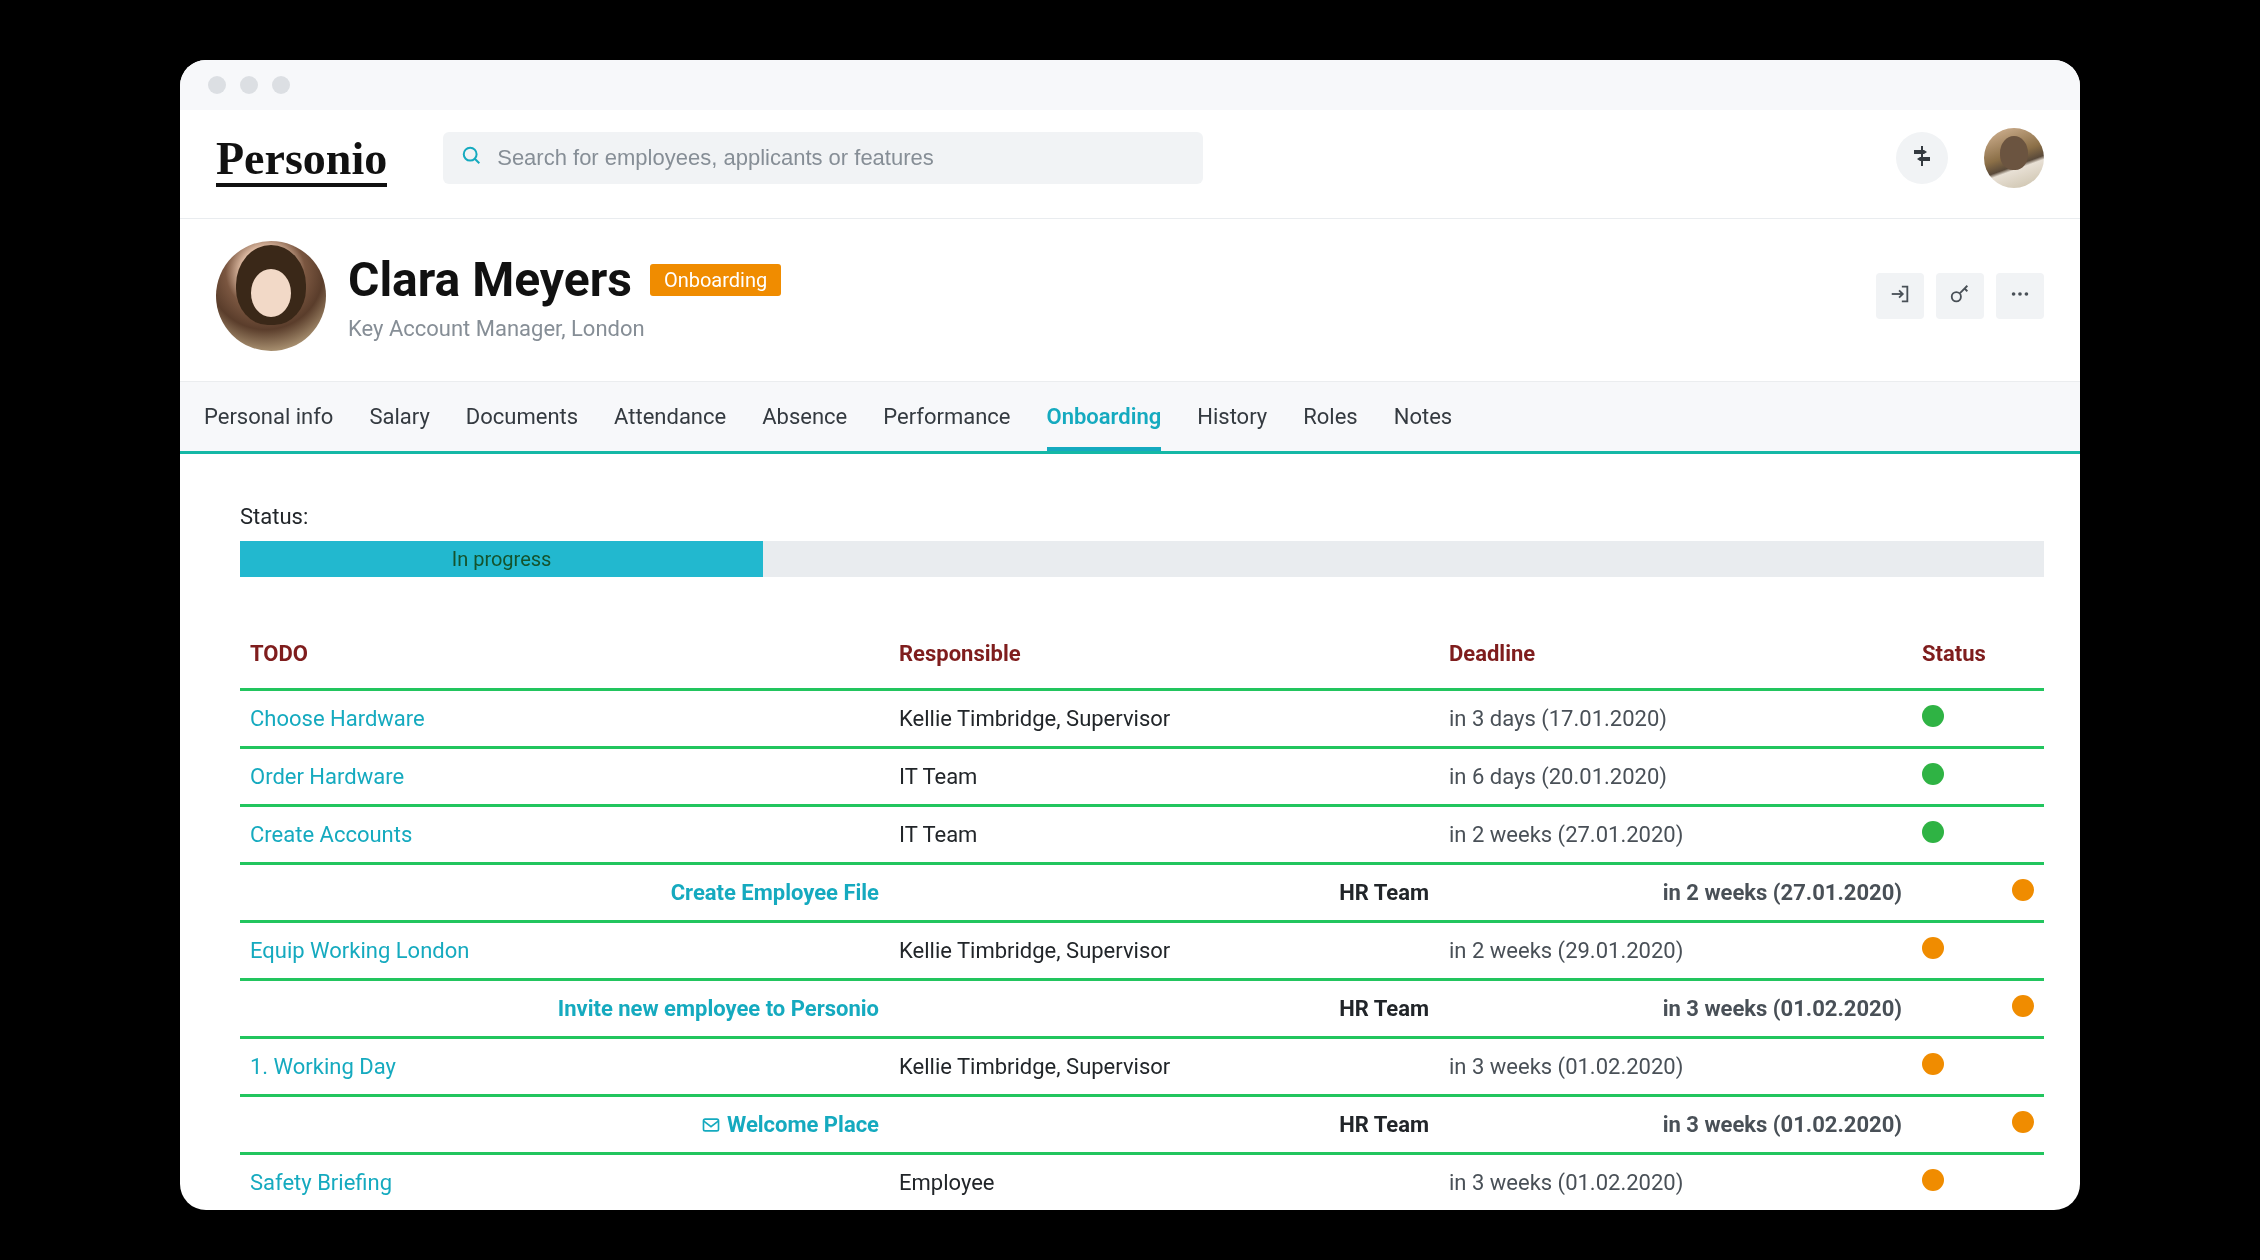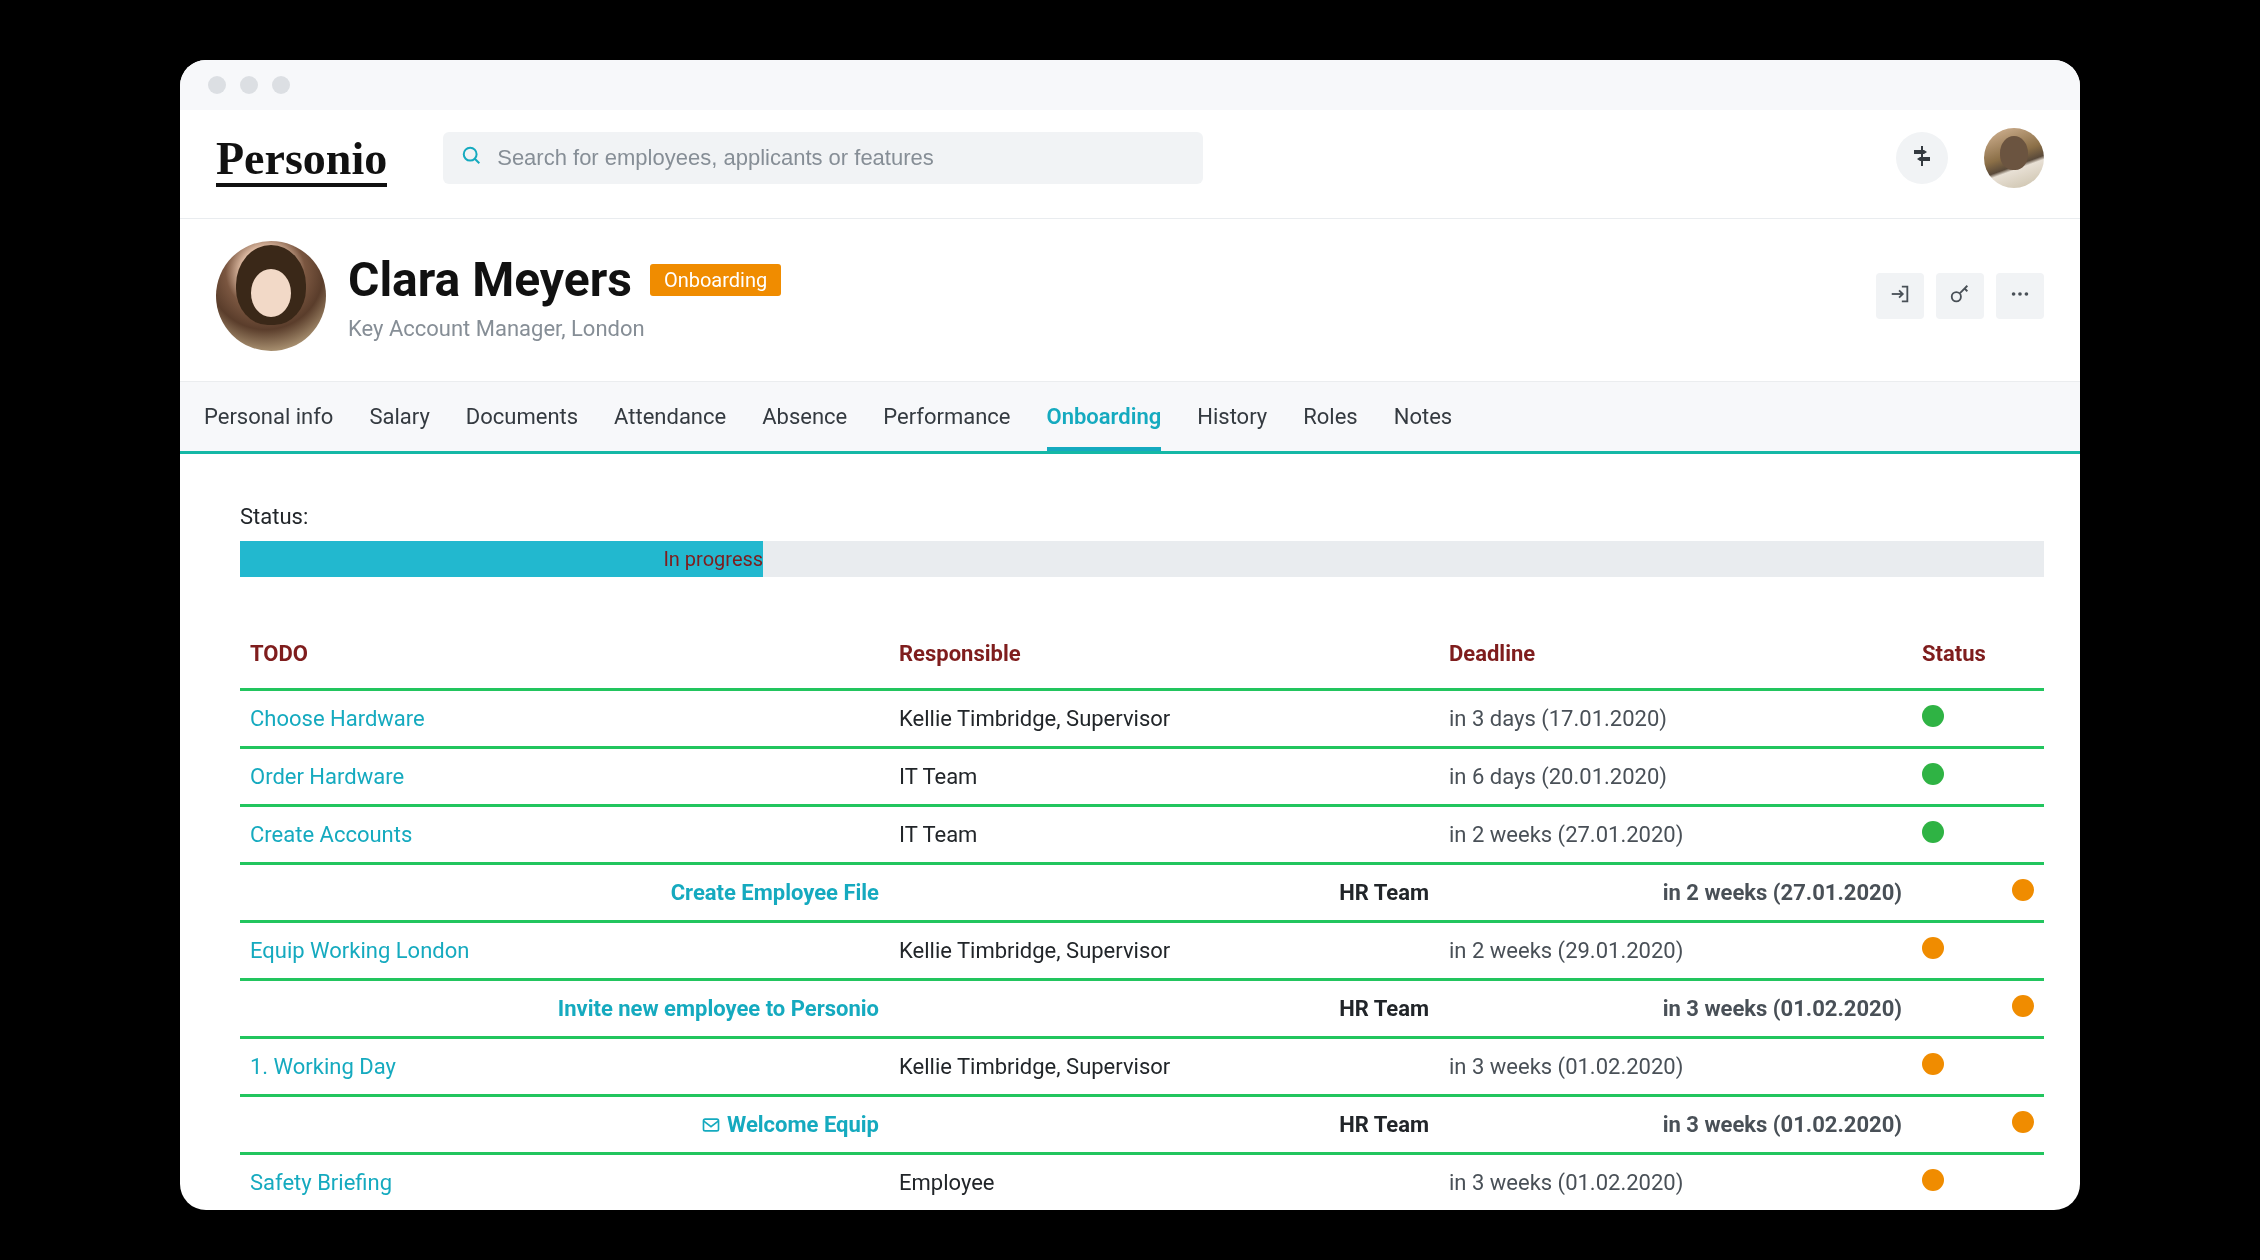--- a/index.html
+++ b/index.html
@@ -175,22 +175,22 @@
   .progress-bar {
     width: 100%;
     height: 36px;
     background: #e9ecef;
     position: relative;
     margin-bottom: 50px;
   }
   .progress-fill {
     height: 100%;
     background: #22b8cf;
-    display: flex; align-items: center; justify-content: flex-end;
-    color: #7f1d1d; font-size: 20px;
+    display: flex; align-items: center; justify-content: center;
+    color: #14532d; font-size: 20px;
   }
   table {
     width: 100%;
     border-collapse: collapse;
   }
   thead th {
     text-align: left;
     font-size: 22px;
     font-weight: 700;
     color: #7f1d1d;
@@ -378,21 +378,21 @@
             <td class="responsible-cell col-resp">Kellie Timbridge, Supervisor</td>
             <td class="deadline-cell col-dead">in 3 weeks (01.02.2020)</td>
             <td class="col-status"><span class="status-dot status-orange"></span></td>
           </tr>
           <tr class="bold">
             <td class="todo-cell col-todo"><a href="#"><span class="mail-icon">
                   <svg width="20" height="20" viewBox="0 0 24 24" fill="none" stroke="currentColor" stroke-width="2">
                     <rect x="3" y="5" width="18" height="14" rx="2"></rect>
                     <path d="M3 7 l9 7 l9 -7"></path>
                   </svg>
-                </span><span>Welcome Equip</span></a></td>
+                </span><span>Welcome Place</span></a></td>
             <td class="responsible-cell col-resp">HR Team</td>
             <td class="deadline-cell col-dead">in 3 weeks (01.02.2020)</td>
             <td class="col-status"><span class="status-dot status-orange"></span></td>
           </tr>
           <tr>
             <td class="todo-cell col-todo"><a href="#"><span>Safety Briefing</span></a></td>
             <td class="responsible-cell col-resp">Employee</td>
             <td class="deadline-cell col-dead">in 3 weeks (01.02.2020)</td>
             <td class="col-status"><span class="status-dot status-orange"></span></td>
           </tr>

